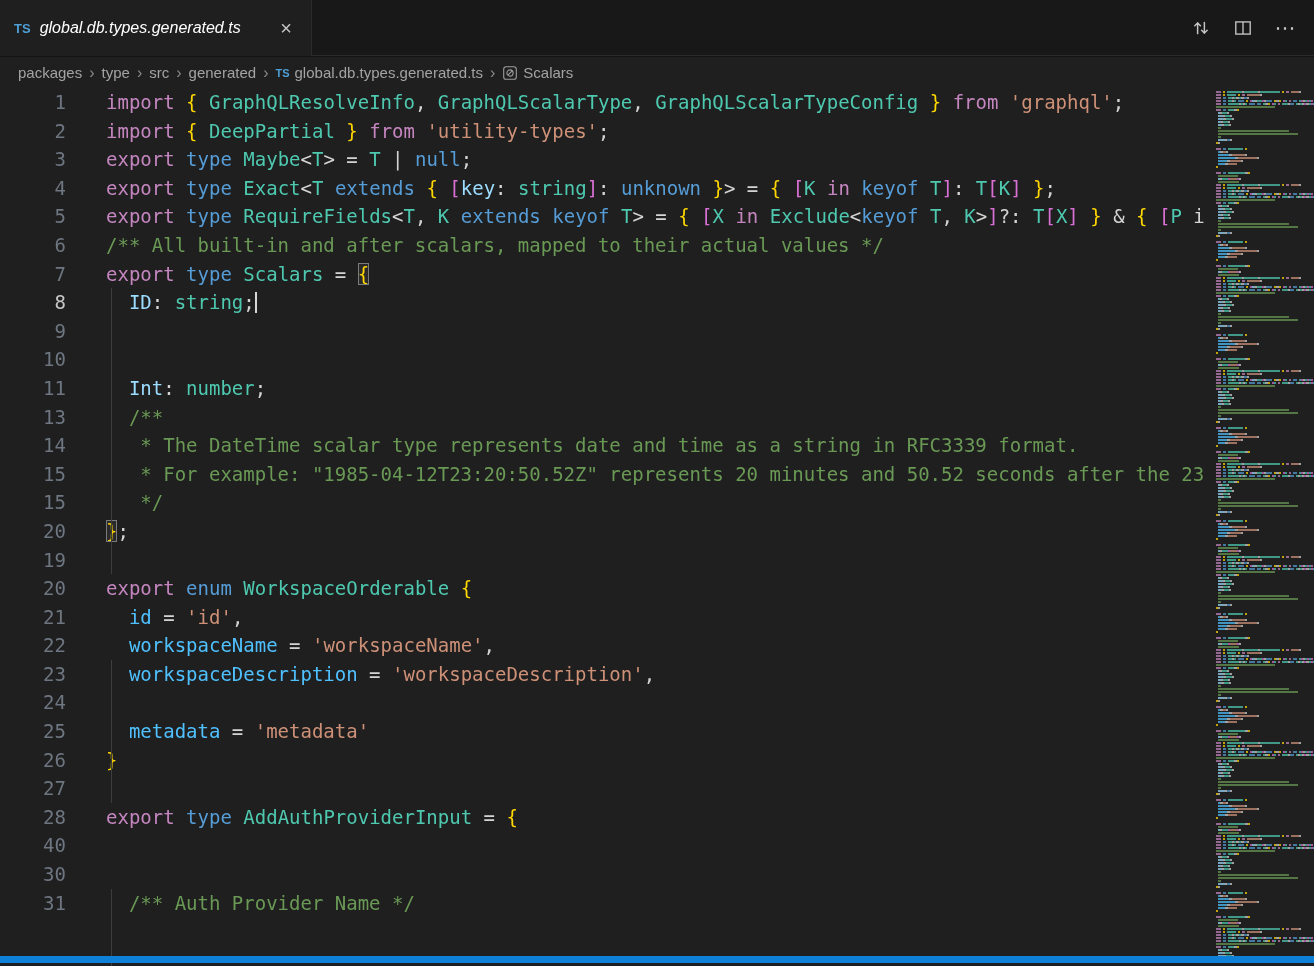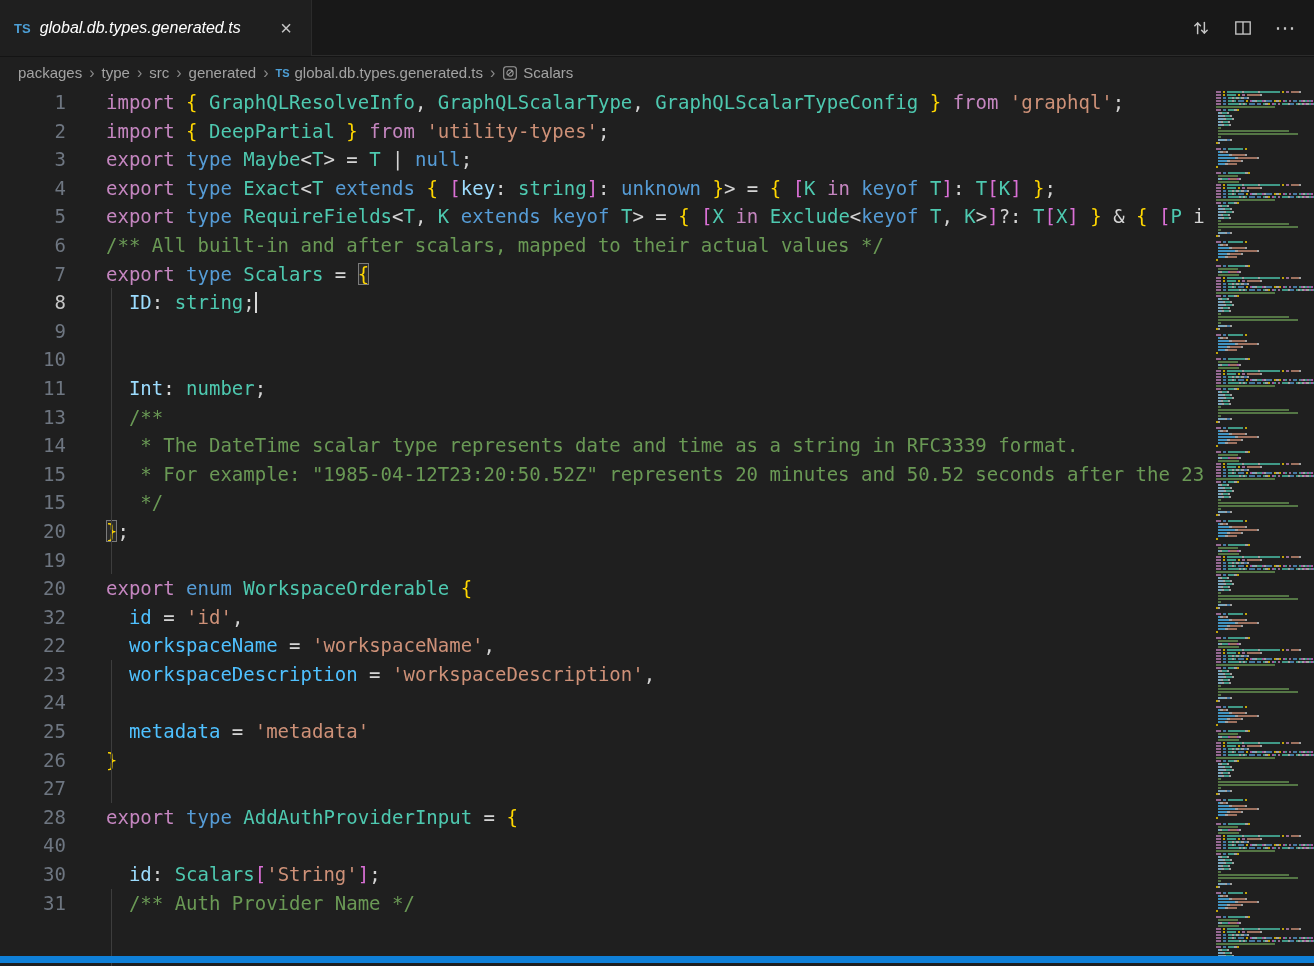--- a/index.html
+++ b/index.html
@@ -121,30 +121,30 @@
       <div class="code-line"><span class="gutter">9</span></div>
       <div class="code-line"><span class="gutter">10</span></div>
       <div class="code-line"><span class="gutter">11</span><span class="line-content"><span class="tk tk-pl">  </span><span class="tk tk-va">Int</span><span class="tk tk-pl">: </span><span class="tk tk-ty">number</span><span class="tk tk-pl">;</span></span></div>
       <div class="code-line"><span class="gutter">13</span><span class="line-content"><span class="tk tk-pl">  </span><span class="tk tk-com">/**</span></span></div>
       <div class="code-line"><span class="gutter">14</span><span class="line-content"><span class="tk tk-pl">  </span><span class="tk tk-com"> * The DateTime scalar type represents date and time as a string in RFC3339 format.</span></span></div>
       <div class="code-line"><span class="gutter">15</span><span class="line-content"><span class="tk tk-pl">  </span><span class="tk tk-com"> * For example: "1985-04-12T23:20:50.52Z" represents 20 minutes and 50.52 seconds after the 23</span></span></div>
       <div class="code-line"><span class="gutter">15</span><span class="line-content"><span class="tk tk-pl">  </span><span class="tk tk-com"> */</span></span></div>
       <div class="code-line"><span class="gutter">20</span><span class="line-content"><span class="tk tk-b1 tk-match">}</span><span class="tk tk-pl">;</span></span></div>
       <div class="code-line"><span class="gutter">19</span><span class="line-content"></span></div>
       <div class="code-line"><span class="gutter">20</span><span class="line-content"><span class="tk tk-kw">export</span><span class="tk tk-pl"> </span><span class="tk tk-st">enum</span><span class="tk tk-pl"> </span><span class="tk tk-ty">WorkspaceOrderable</span><span class="tk tk-pl"> </span><span class="tk tk-b1">{</span></span></div>
-      <div class="code-line"><span class="gutter">32</span><span class="line-content"><span class="tk tk-pl">  </span><span class="tk tk-en">id</span><span class="tk tk-pl"> = </span><span class="tk tk-str">'id'</span><span class="tk tk-pl">,</span></span></div>
+      <div class="code-line"><span class="gutter">21</span><span class="line-content"><span class="tk tk-pl">  </span><span class="tk tk-en">id</span><span class="tk tk-pl"> = </span><span class="tk tk-str">'id'</span><span class="tk tk-pl">,</span></span></div>
       <div class="code-line"><span class="gutter">22</span><span class="line-content"><span class="tk tk-pl">  </span><span class="tk tk-en">workspaceName</span><span class="tk tk-pl"> = </span><span class="tk tk-str">'workspaceName'</span><span class="tk tk-pl">,</span></span></div>
       <div class="code-line"><span class="gutter">23</span><span class="line-content"><span class="tk tk-pl">  </span><span class="tk tk-en">workspaceDescription</span><span class="tk tk-pl"> = </span><span class="tk tk-str">'workspaceDescription'</span><span class="tk tk-pl">,</span></span></div>
       <div class="code-line"><span class="gutter">24</span></div>
       <div class="code-line"><span class="gutter">25</span><span class="line-content"><span class="tk tk-pl">  </span><span class="tk tk-en">metadata</span><span class="tk tk-pl"> = </span><span class="tk tk-str">'metadata'</span></span></div>
       <div class="code-line"><span class="gutter">26</span><span class="line-content"><span class="tk tk-b1">}</span></span></div>
       <div class="code-line"><span class="gutter">27</span><span class="line-content"></span></div>
       <div class="code-line"><span class="gutter">28</span><span class="line-content"><span class="tk tk-kw">export</span><span class="tk tk-pl"> </span><span class="tk tk-st">type</span><span class="tk tk-pl"> </span><span class="tk tk-ty">AddAuthProviderInput</span><span class="tk tk-pl"> = </span><span class="tk tk-b1">{</span></span></div>
       <div class="code-line"><span class="gutter">40</span><span class="line-content"><span class="tk tk-pl">  </span></span></div>
-      <div class="code-line"><span class="gutter">30</span><span class="line-content"><span class="tk tk-pl">  </span><span class="tk tk-va">id</span><span class="tk tk-pl">: </span><span class="tk tk-ty">Scalars</span><span class="tk tk-b2">[</span><span class="tk tk-str">'String'</span><span class="tk tk-b2">]</span><span class="tk tk-pl">;</span></span></div>
+      <div class="code-line"><span class="gutter">30</span></div>
       <div class="code-line"><span class="gutter">31</span><span class="line-content"><span class="tk tk-pl">  </span><span class="tk tk-com">/** Auth Provider Name */</span></span></div>
     </div>
 <div class="guide" style="left: 111px; top: 200.2px; height: 286px;"></div>
     <div class="guide" style="left: 111px; top: 572px; height: 143px;"></div>
     <div class="guide" style="left: 111px; top: 800.8px; height: 85.8px;"></div>
   </div>
 
 <div class="minimap">
   <div>
       <div class="mm-row">

